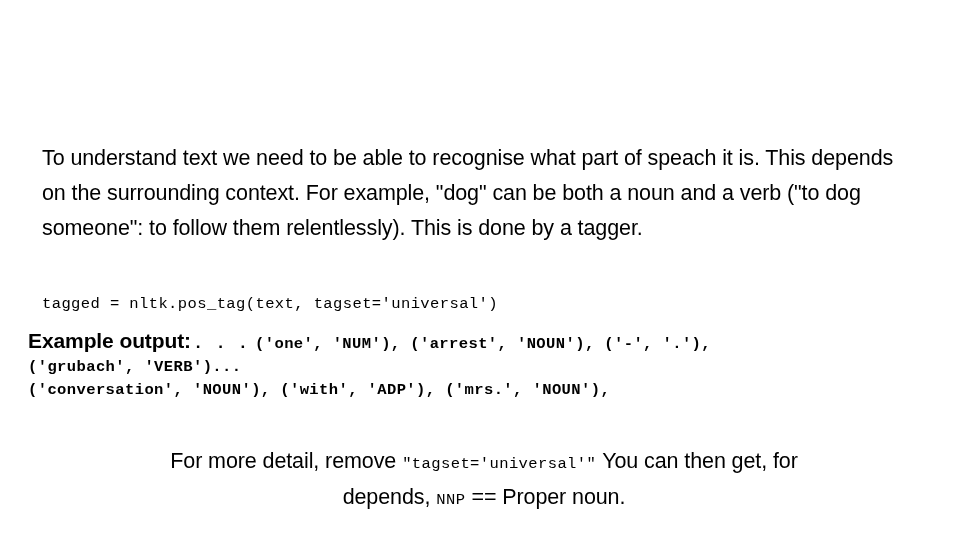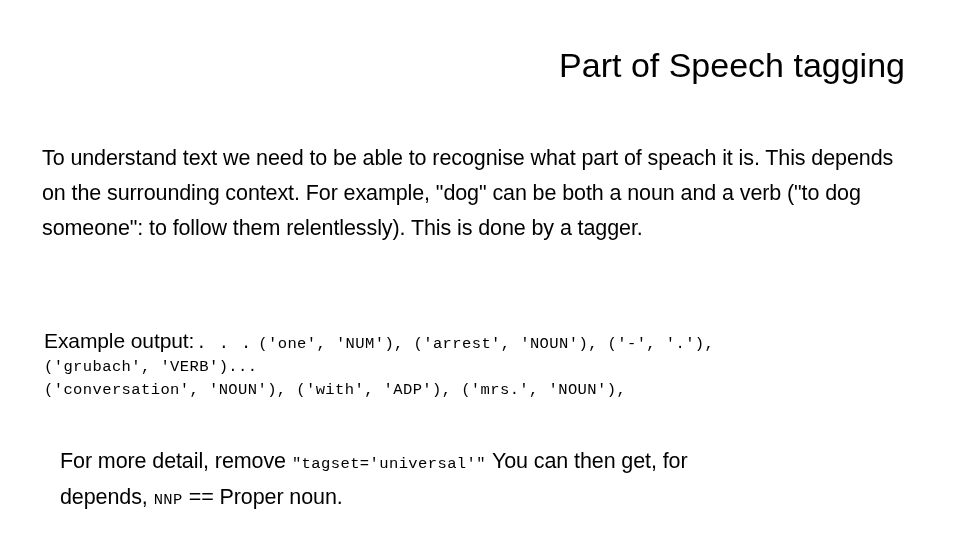--- a/index.html
+++ b/index.html
@@ -56,23 +56,24 @@
     top: 294px;
     font-family: "Liberation Mono", "DejaVu Sans Mono", monospace;
     font-size: 15.5px;
     line-height: 20px;
     letter-spacing: 0.4px;
     white-space: pre;
   }
 
   .example-block {
     position: absolute;
-    left: 44px;
+    left: 28px;
     top: 330px;
     width: 880px;
+    font-weight: bold;
   }
 
   .example-line {
     line-height: 22px;
     white-space: nowrap;
   }
 
   .example-label {
     font-size: 21px;
     letter-spacing: -0.1px;
@@ -89,26 +90,27 @@
 
   .mono-out {
     font-family: "Liberation Mono", "DejaVu Sans Mono", monospace;
     font-size: 15.5px;
     letter-spacing: 0.4px;
     white-space: pre;
   }
 
   .closing-block {
     position: absolute;
-    left: 60px;
+    left: 44px;
     top: 445px;
     width: 880px;
     font-size: 21.5px;
     line-height: 33px;
     letter-spacing: -0.1px;
+    text-align: center;
   }
 
   .closing-line {
     white-space: nowrap;
   }
 
   .inline-mono {
     font-family: "Liberation Mono", "DejaVu Sans Mono", monospace;
     font-size: 15.5px;
     letter-spacing: 0.4px;
@@ -117,26 +119,26 @@
   .sp {
     display: inline-block;
     width: 6px;
   }
 </style>
 </head>
 <body>
 
 <div class="slide">
 
-  <div class="slide-title">Part of Speech tagging</div>
 
   <div class="body-area">
     <div class="intro-paragraph">To understand text we need to be able to recognise what part of speach it is. This depends on the surrounding context. For example, "dog" can be both a noun and a verb ("to dog someone": to follow them relentlessly). This is done by a tagger.</div>
   </div>
 
+  <div class="code-line">tagged = nltk.pos_tag(text, tagset='universal')</div>
 
   <div class="example-block">
     <div class="example-line">
       <span class="example-label">Example output:</span><span class="example-ellipsis">. . .</span><span class="mono-out">('one', 'NUM'), ('arrest', 'NOUN'), ('-', '.'),</span>
     </div>
     <div class="example-line">
       <span class="mono-out">('grubach', 'VERB')...</span>
     </div>
     <div class="example-line">
       <span class="mono-out">('conversation', 'NOUN'), ('with', 'ADP'), ('mrs.', 'NOUN'),</span>

